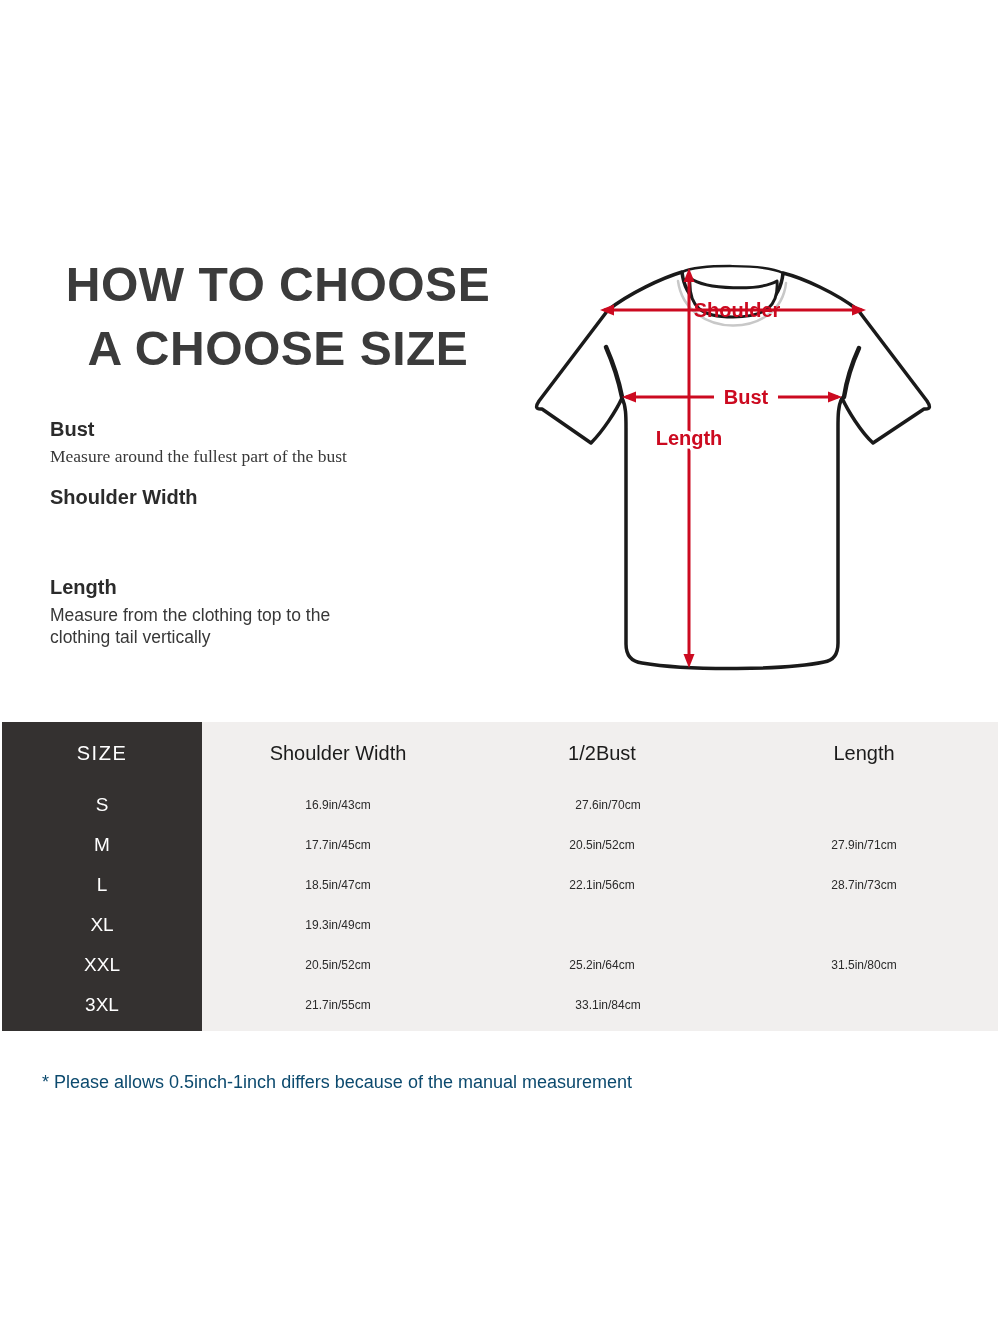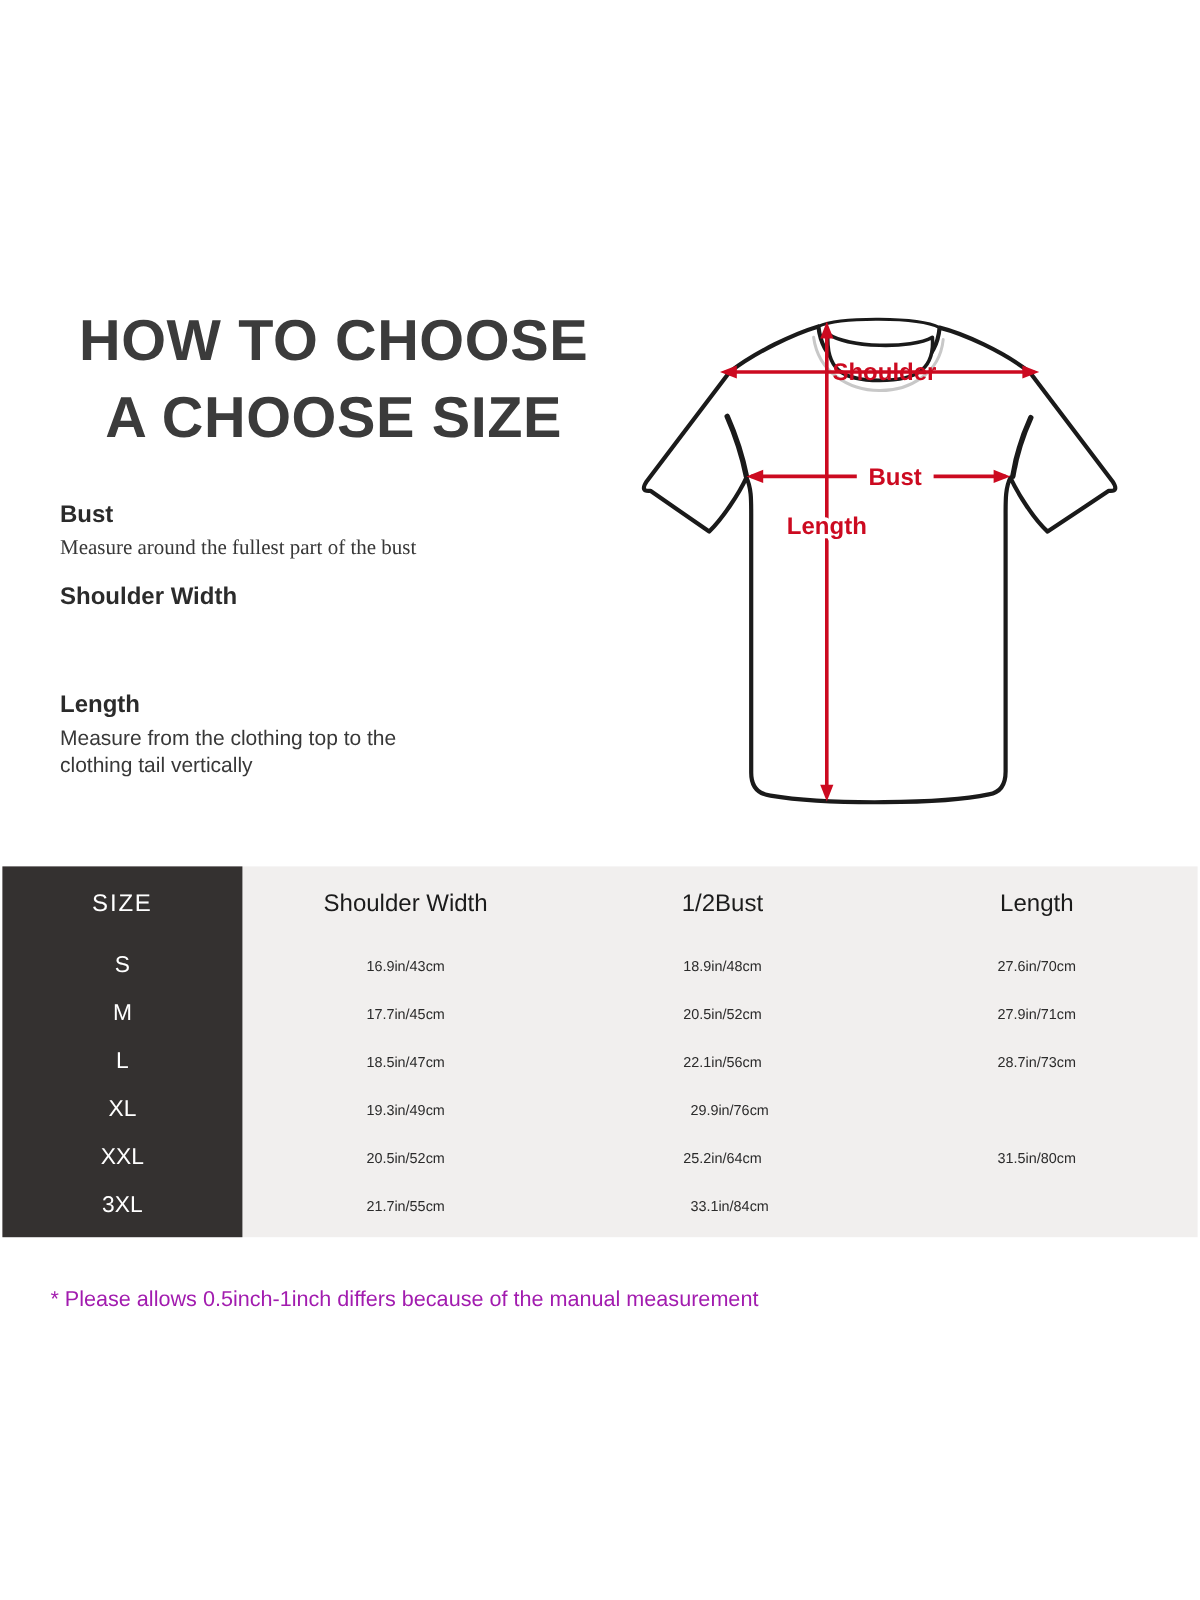--- a/index.html
+++ b/index.html
@@ -36,21 +36,21 @@
   .cell{text-align:center;}
   .c0{width:200px;}
   .c1{width:272px;}
   .c2{width:256px;}
   .c3{width:268px;}
   .th{font-weight:400;font-size:20px;color:#1b1b1b;}
   .size-th{color:#ffffff;letter-spacing:1.5px;}
   .size-td{color:#ffffff;font-size:19px;}
   .td{font-size:12px;color:#2b2b2b;}
   
-  .footnote{position:absolute;left:42px;top:1071px;font-size:18px;line-height:22px;color:#a21caf;}
+  .footnote{position:absolute;left:42px;top:1071px;font-size:18px;line-height:22px;color:#0c4a6e;}
 </style>
 </head>
 <body>
 
 <div id="page">
 
   <div class="title">
     <div>HOW TO CHOOSE</div>
     <div>A CHOOSE SIZE</div>
   </div>
@@ -130,42 +130,40 @@
     <div class="trow thead">
       <div class="cell c0 th size-th">SIZE</div>
       <div class="cell c1 th">Shoulder Width</div>
       <div class="cell c2 th">1/2Bust</div>
       <div class="cell c3 th">Length</div>
     </div>
 
     <div class="trow">
       <div class="cell c0 size-td">S</div>
       <div class="cell c1 td">16.9in/43cm</div>
-      <div class="cell c2 td">18.9in/48cm</div>
       <div class="cell c3 td">27.6in/70cm</div>
     </div>
 
     <div class="trow">
       <div class="cell c0 size-td">M</div>
       <div class="cell c1 td">17.7in/45cm</div>
       <div class="cell c2 td">20.5in/52cm</div>
       <div class="cell c3 td">27.9in/71cm</div>
     </div>
 
     <div class="trow">
       <div class="cell c0 size-td">L</div>
       <div class="cell c1 td">18.5in/47cm</div>
       <div class="cell c2 td">22.1in/56cm</div>
       <div class="cell c3 td">28.7in/73cm</div>
     </div>
 
     <div class="trow">
       <div class="cell c0 size-td">XL</div>
       <div class="cell c1 td">19.3in/49cm</div>
-      <div class="cell c3 td">29.9in/76cm</div>
     </div>
 
     <div class="trow">
       <div class="cell c0 size-td">XXL</div>
       <div class="cell c1 td">20.5in/52cm</div>
       <div class="cell c2 td">25.2in/64cm</div>
       <div class="cell c3 td">31.5in/80cm</div>
     </div>
 
     <div class="trow">

